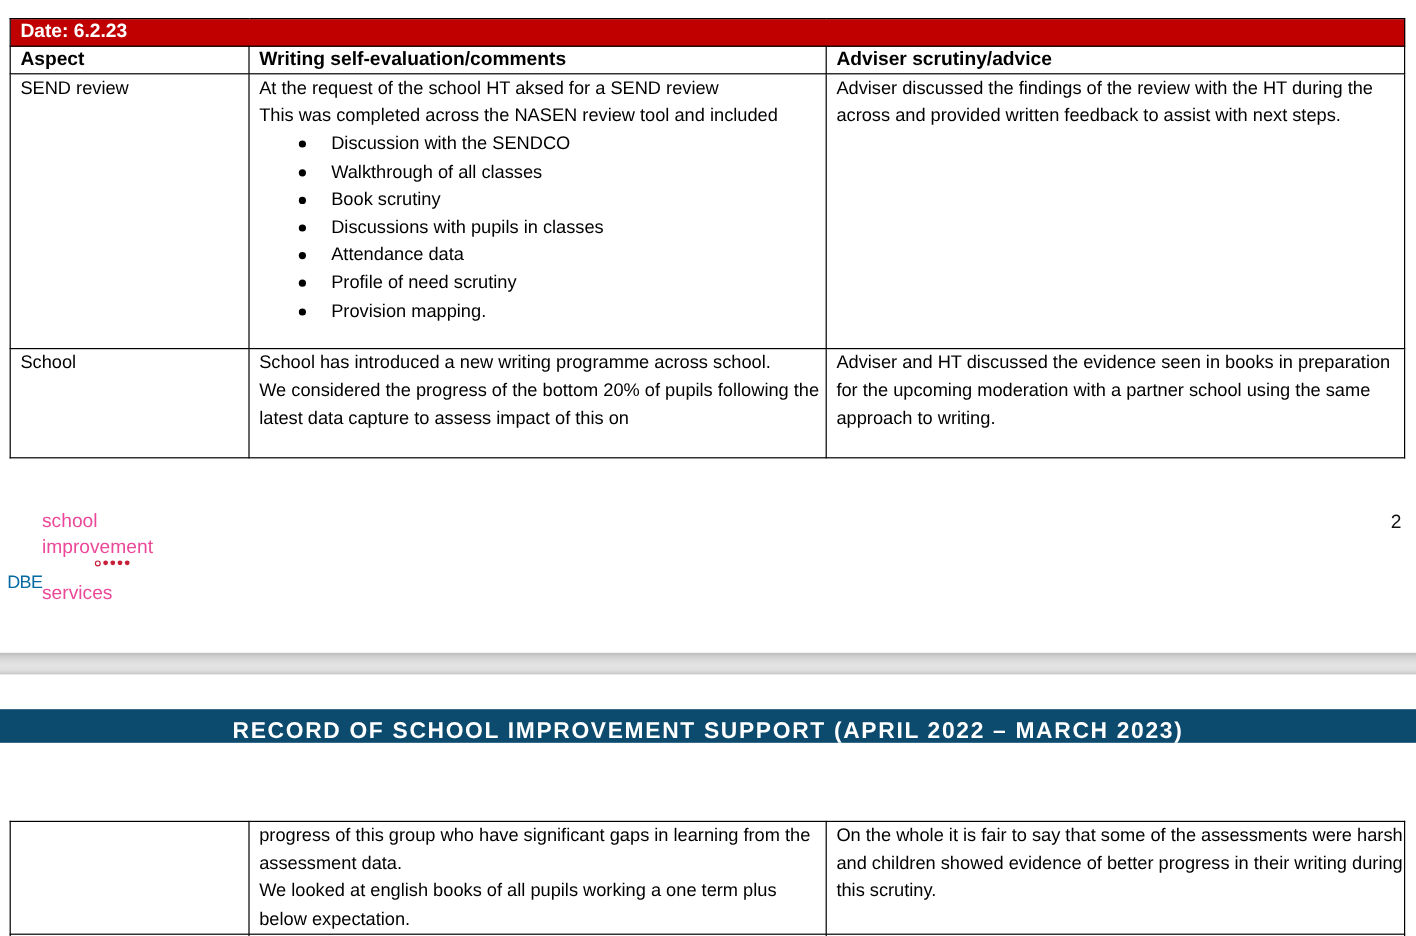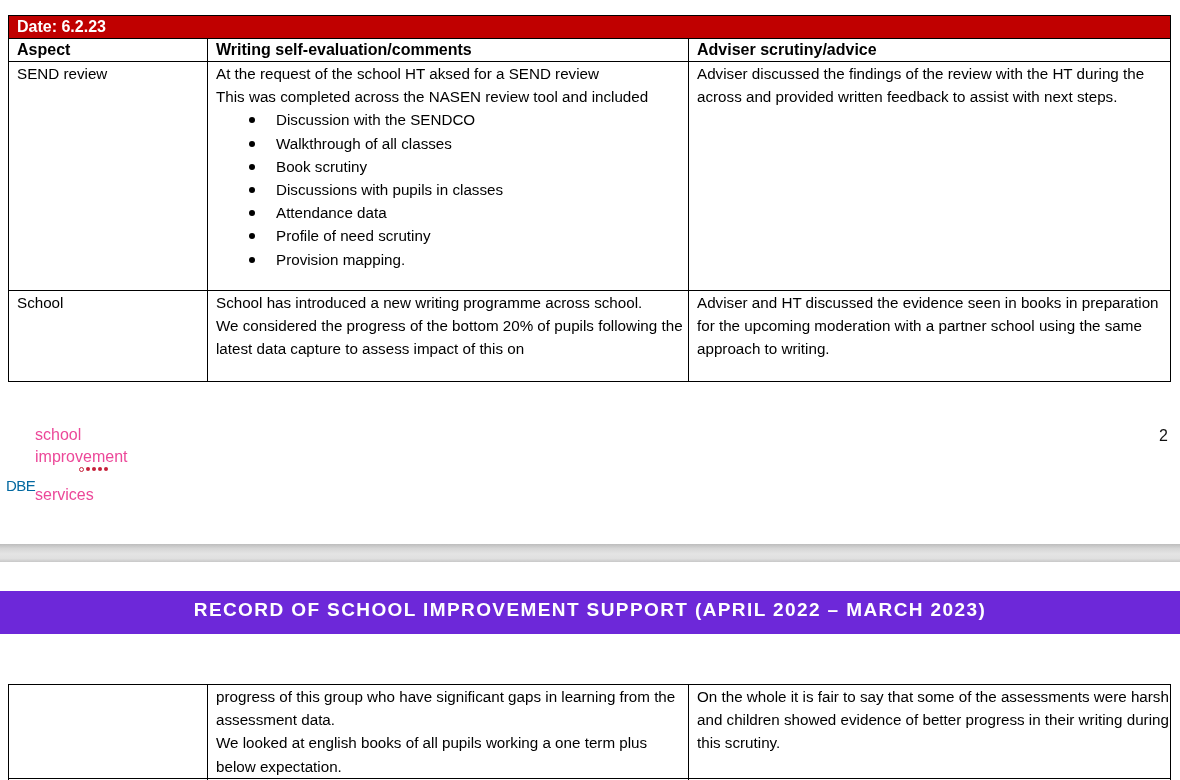--- a/index.html
+++ b/index.html
@@ -127,22 +127,22 @@
       width: 1180px;
       height: 18px;
       background: linear-gradient(to bottom, #bdbdbd 0%, #d6d6d6 25%, #e4e4e4 55%, #e0e0e0 80%, #c8c8c8 100%);
     }
 
     .banner {
       position: absolute;
       left: 0;
       top: 591px;
       width: 1180px;
-      height: 43px;
-      background: #6d28d9;
+      height: 28px;
+      background: #0c4a6e;
       color: #fff;
       font-weight: bold;
       font-size: 19px;
       letter-spacing: 1.4px;
       text-align: center;
       line-height: 38px;
     }
 
     #page2-table { top: 684px; }
     .cont-row td { height: 90px; }

